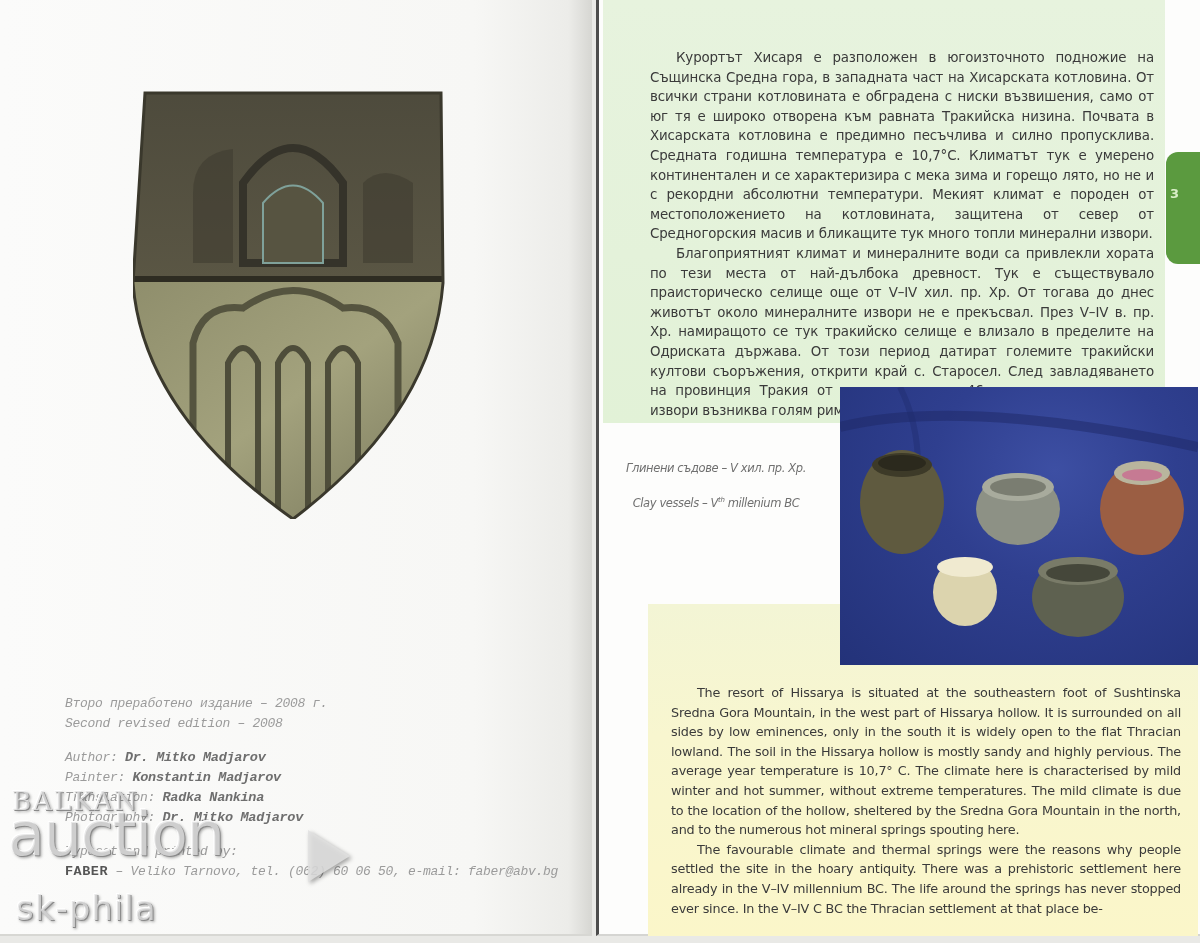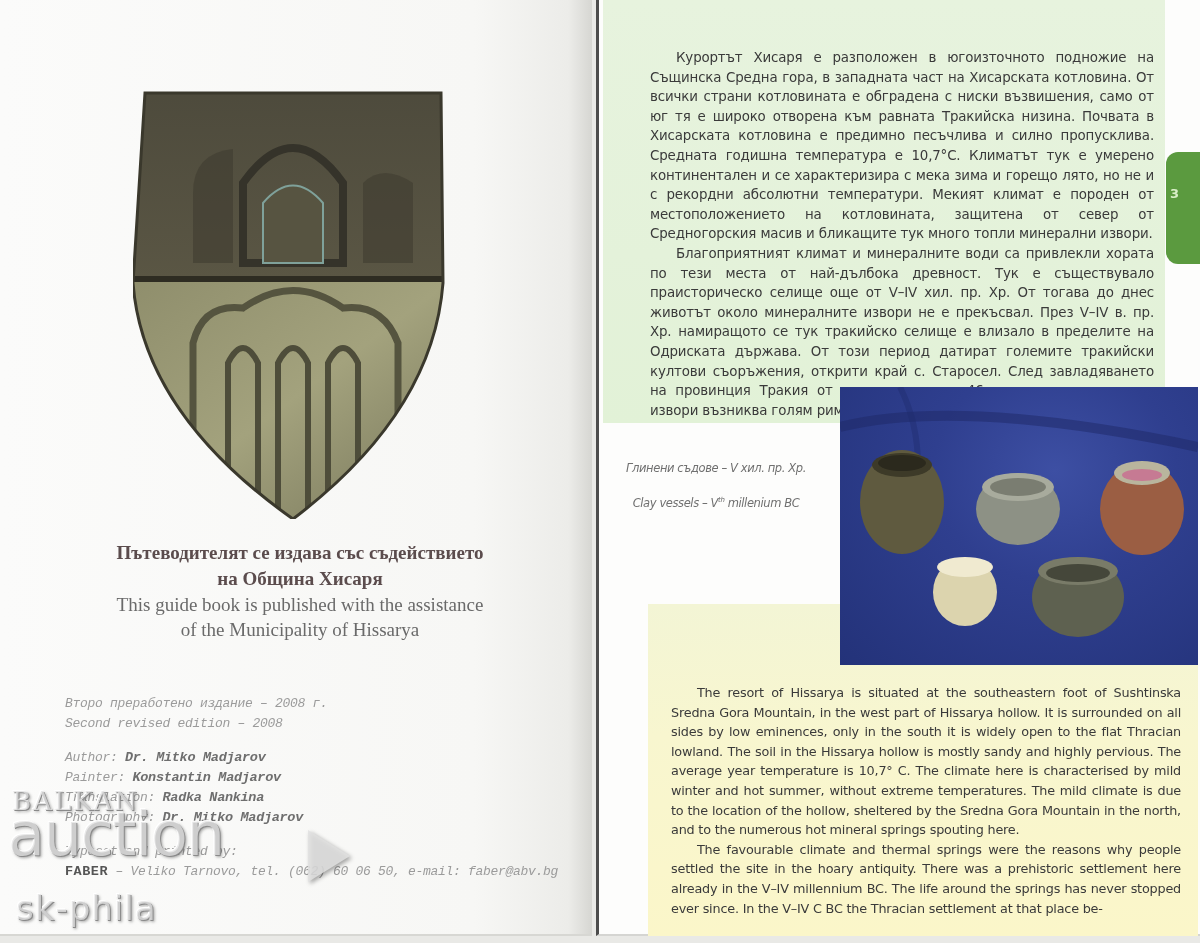--- a/index.html
+++ b/index.html
@@ -135,26 +135,20 @@
 
           <path d="M60 436 L60 260 Q70 220 110 225 Q160 190 210 225 Q250 220 265 260 L265 436" fill="none" stroke="#55543f" stroke-width="7"></path>
           <path d="M95 436 L95 280 Q110 250 125 280 L125 436" fill="none" stroke="#4e4d3a" stroke-width="6"></path>
           <path d="M145 436 L145 280 Q160 250 175 280 L175 436" fill="none" stroke="#4e4d3a" stroke-width="6"></path>
           <path d="M195 436 L195 280 Q210 250 225 280 L225 436" fill="none" stroke="#4e4d3a" stroke-width="6"></path>
         </g>
         <path d="M12 10 L308 10 L310 200 Q300 330 160 436 Q10 330 0 200 Z" fill="none" stroke="#3a382c" stroke-width="3"></path>
       </svg>
     </div>
 
-    <div class="sponsor">
-      <div class="bg">Пътеводителят се издава със съдействието</div>
-      <div class="bg">на Община Хисаря</div>
-      <div class="en">This guide book is published with the assistance</div>
-      <div class="en">of the Municipality of Hissarya</div>
-    </div>
 
     <div class="credits">
       <div class="line">Второ преработено издание – 2008 г.</div>
       <div class="line">Second revised edition – 2008</div>
       <div class="gap"></div>
       <div class="line"><span>Author: </span><b>Dr. Mitko Madjarov</b></div>
       <div class="line"><span>Painter: </span><b>Konstantin Madjarov</b></div>
       <div class="line"><span>Translation: </span><b>Radka Nankina</b></div>
       <div class="line"><span>Photography: </span><b>Dr. Mitko Madjarov</b></div>
       <div class="gap"></div>

